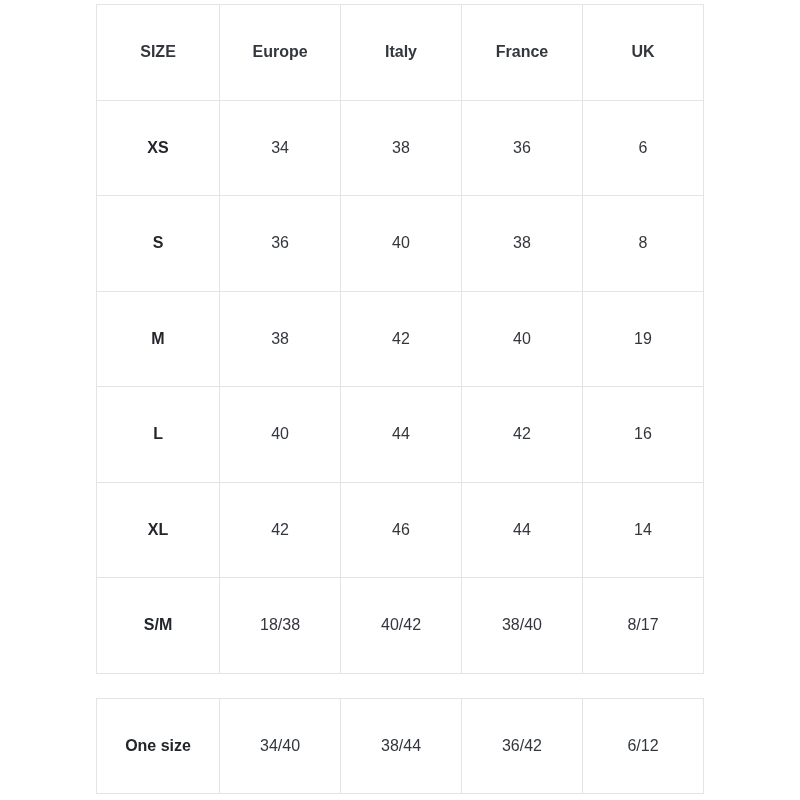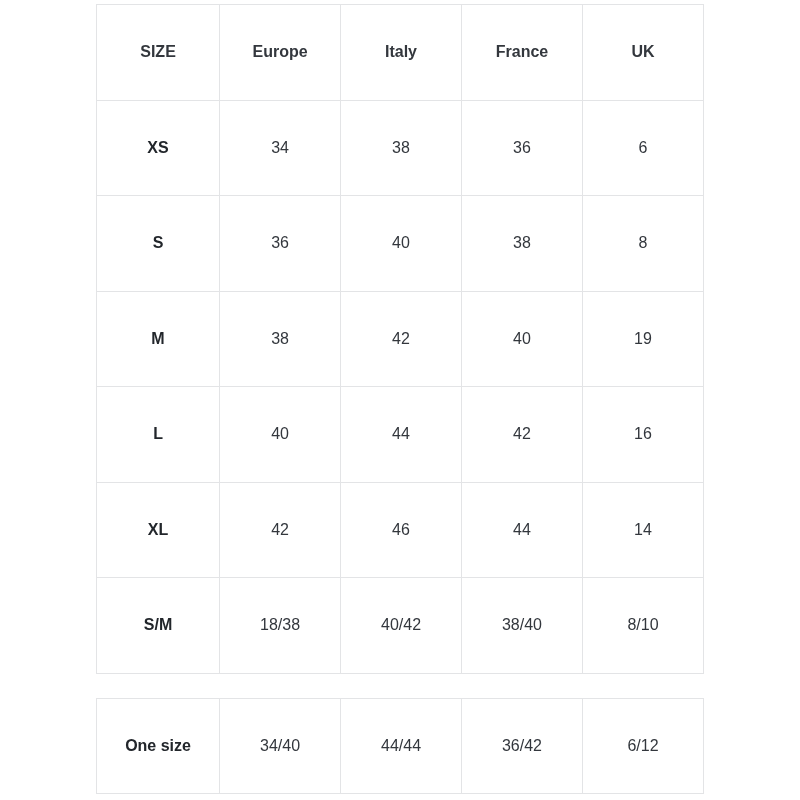--- a/index.html
+++ b/index.html
@@ -117,37 +117,37 @@
         <td>42</td>
         <td>46</td>
         <td>44</td>
         <td>14</td>
       </tr>
       <tr>
         <td class="rowhead">S/M</td>
         <td>18/38</td>
         <td>40/42</td>
         <td>38/40</td>
-        <td>8/10</td>
+        <td>8/17</td>
       </tr>
     </tbody>
   </table>
 
   <table class="size-table second-table">
     <colgroup>
       <col class="c1">
         <col class="c2">
         <col class="c3">
         <col class="c4">
         <col class="c5">
     </colgroup>
     <tbody>
       <tr>
         <td class="rowhead">One size</td>
         <td>34/40</td>
-        <td>44/44</td>
+        <td>38/44</td>
         <td>36/42</td>
         <td>6/12</td>
       </tr>
     </tbody>
   </table>
 
 </div>
 
 </body></html>

